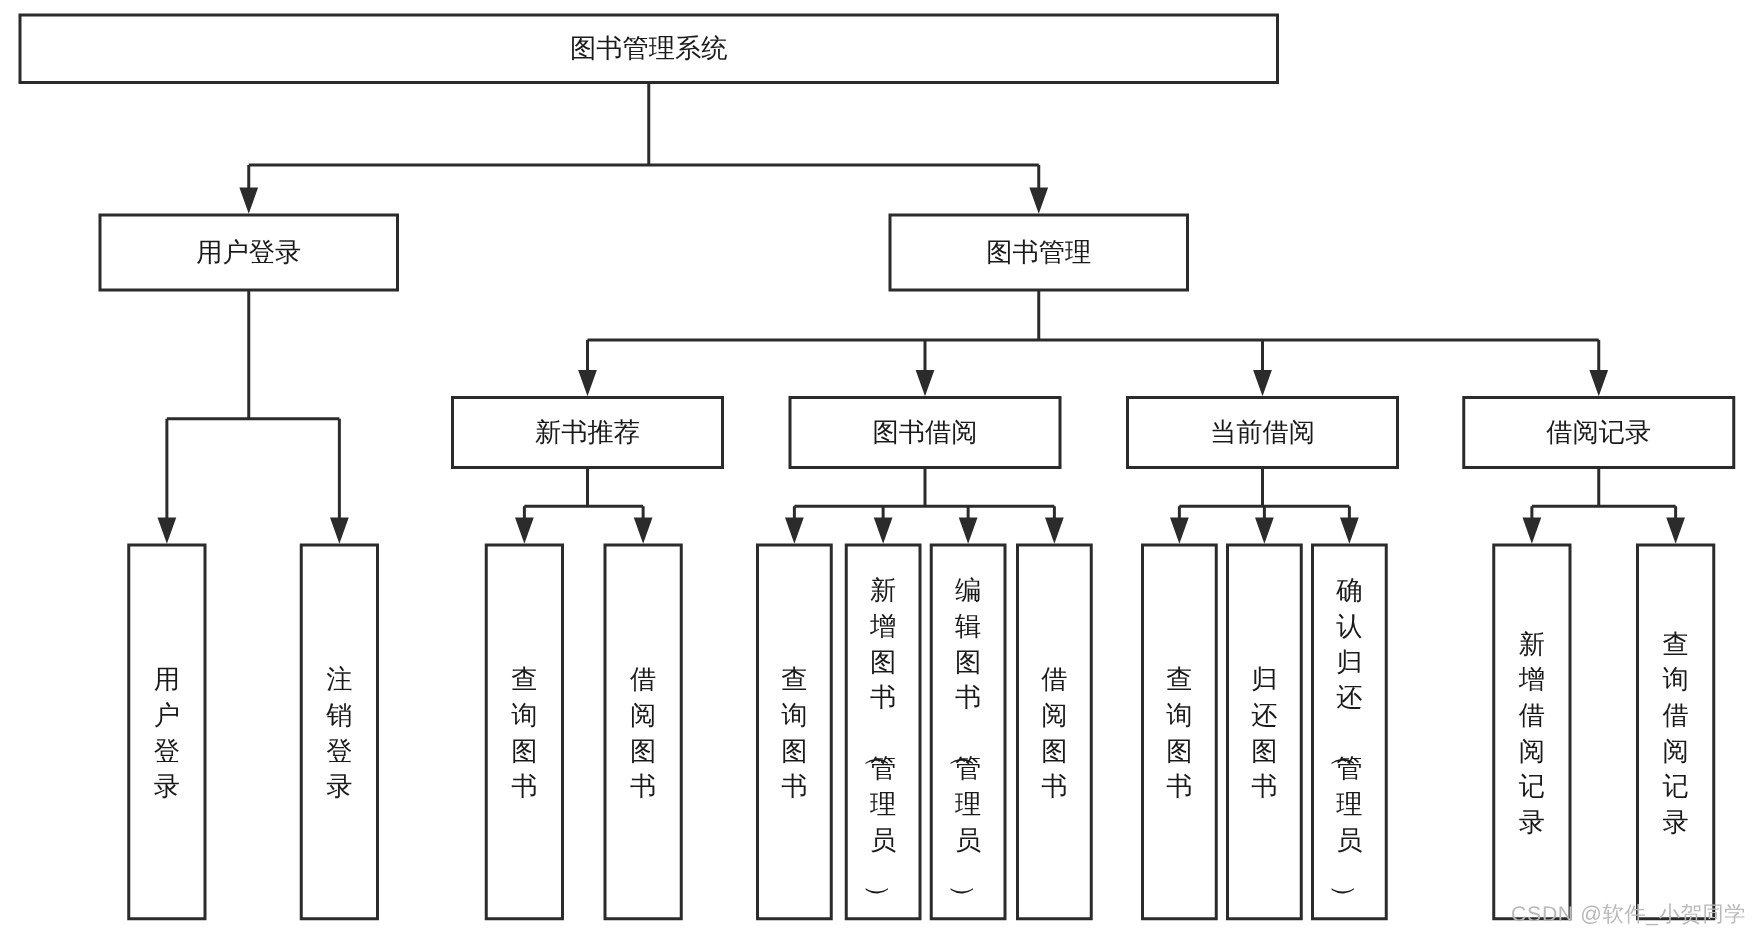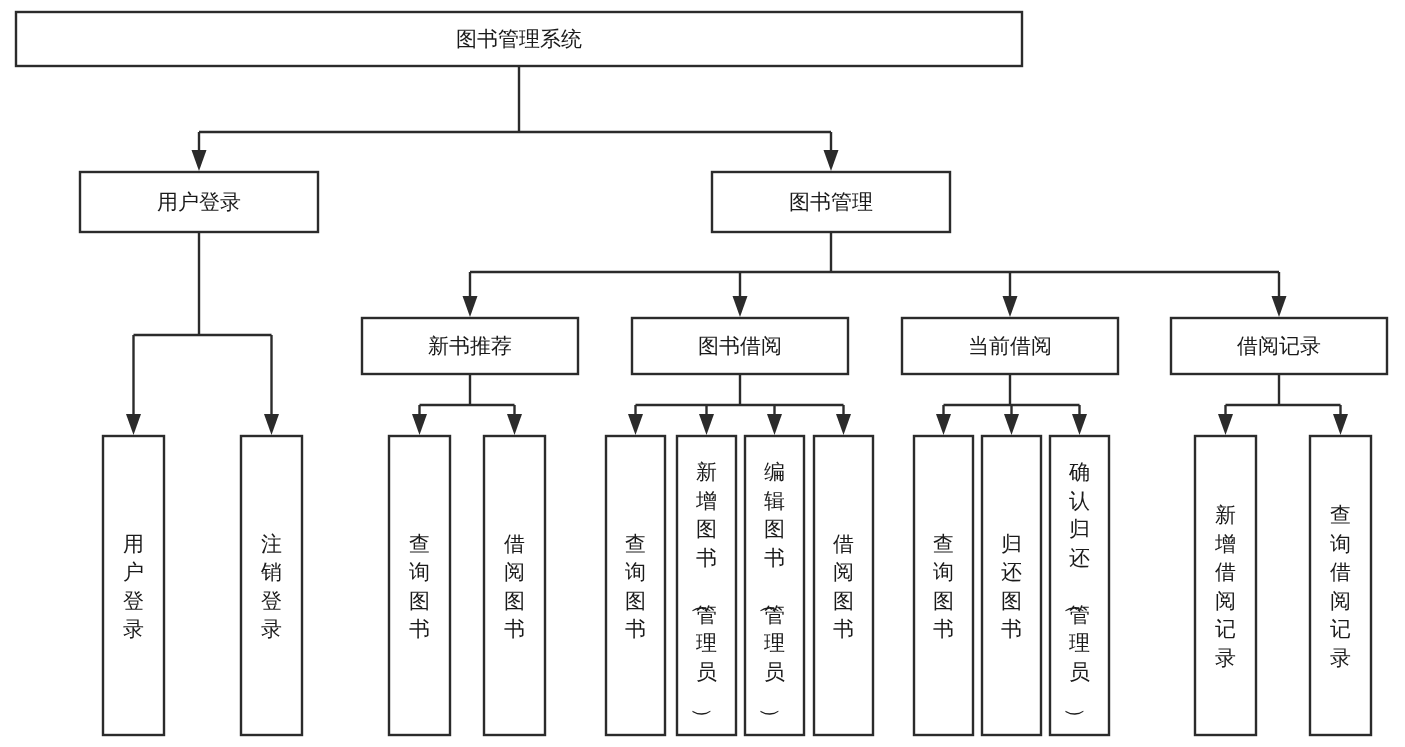--- a/index.html
+++ b/index.html
@@ -200,13 +200,14 @@
         <g>
           <rect class="node-box" x="1195" y="436" width="61" height="299"></rect>
           <text class="node-label-vertical" x="1225.5" y="522.23"><tspan x="1225.5" dy="0">新</tspan><tspan x="1225.5" dy="28.5">增</tspan><tspan x="1225.5" dy="28.5">借</tspan><tspan x="1225.5" dy="28.5">阅</tspan><tspan x="1225.5" dy="28.5">记</tspan><tspan x="1225.5" dy="28.5">录</tspan></text>
         </g>
         <g>
           <rect class="node-box" x="1310" y="436" width="61" height="299"></rect>
           <text class="node-label-vertical" x="1340.5" y="522.23"><tspan x="1340.5" dy="0">查</tspan><tspan x="1340.5" dy="28.5">询</tspan><tspan x="1340.5" dy="28.5">借</tspan><tspan x="1340.5" dy="28.5">阅</tspan><tspan x="1340.5" dy="28.5">记</tspan><tspan x="1340.5" dy="28.5">录</tspan></text>
         </g>
       </g>
   </svg>
+  <div class="watermark">CSDN @软件_小贺同学</div>
 </div>
 
 </body></html>

